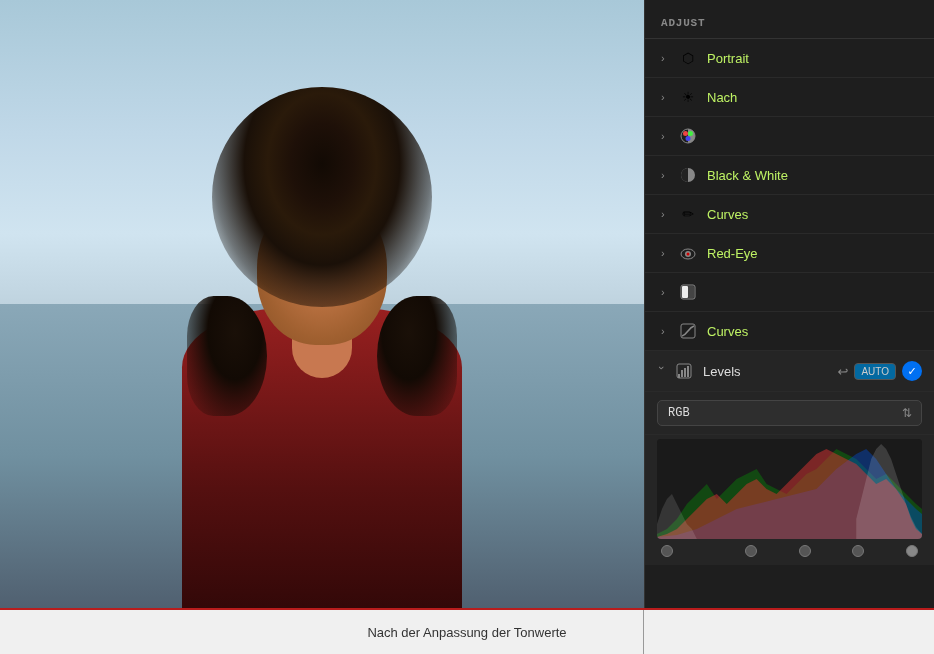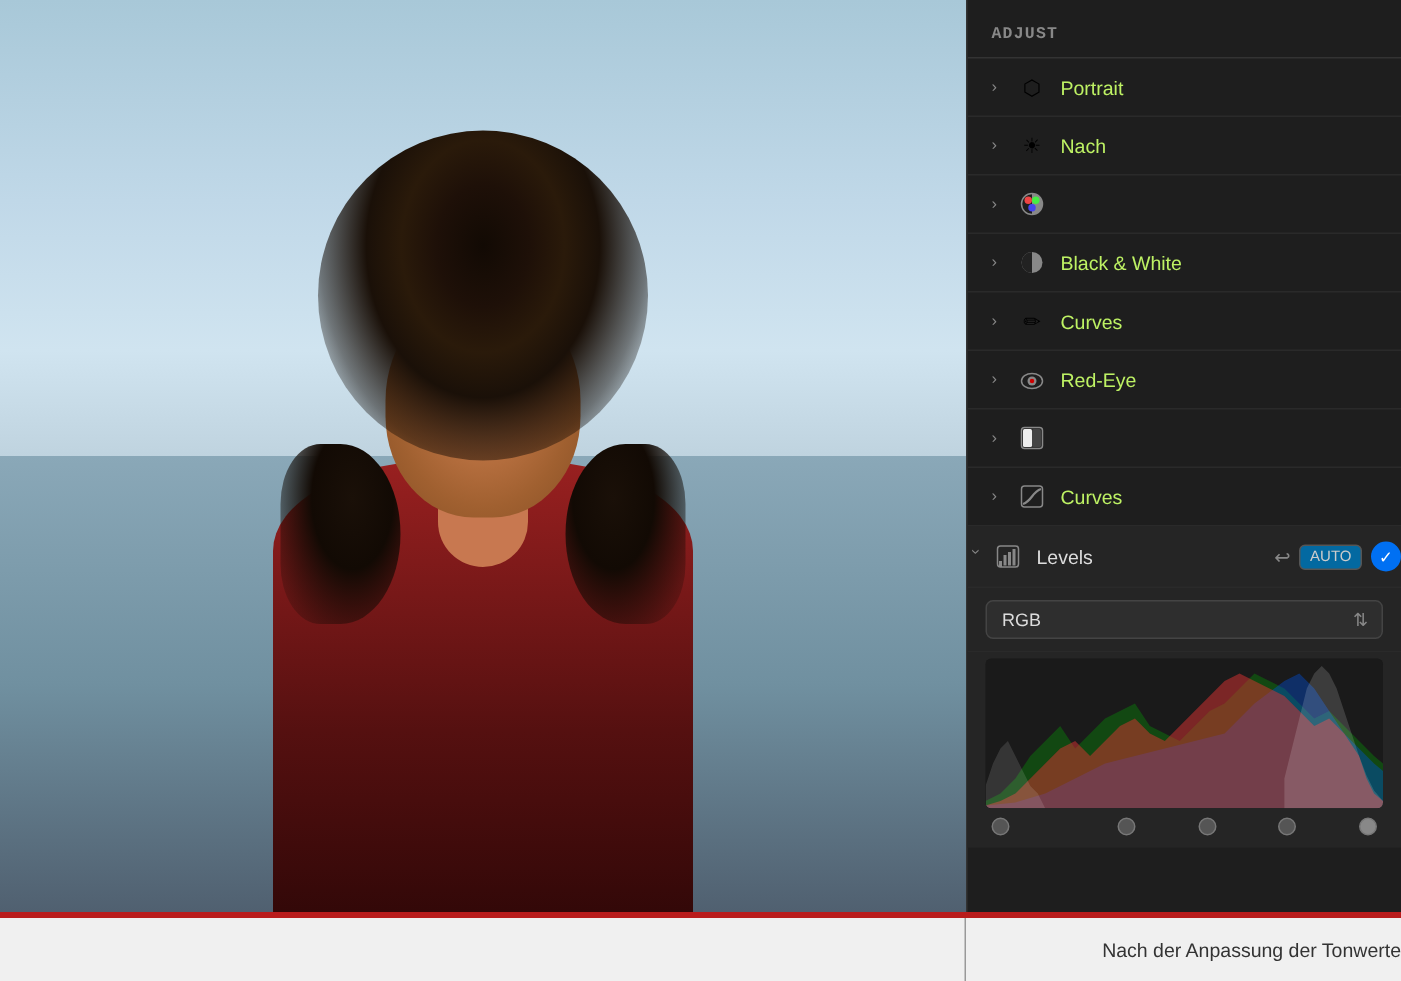--- a/index.html
+++ b/index.html
@@ -93,21 +93,21 @@
     }
 
     
     .levels-section {
       background: #252525;
     }
 
     .levels-header {
       display: flex;
       align-items: center;
-      padding: 10px 0;
+      padding: 10px 12px;
       border-bottom: 1px solid #2a2a2a;
     }
 
     .levels-header .chevron {
       color: #888;
     }
 
     .levels-icon {
       width: 18px;
       height: 18px;
@@ -169,20 +169,21 @@
     .rgb-select-wrapper select {
       width: 100%;
       background: #2e2e2e;
       border: 1px solid #444;
       border-radius: 5px;
       color: #ddd;
       font-size: 12px;
       padding: 5px 10px;
       appearance: none;
       cursor: pointer;
+      font-family: Liberation Mono, monospace;
     }
 
     .rgb-select-wrapper::after {
       content: '⇅';
       position: absolute;
       right: 10px;
       top: 50%;
       transform: translateY(-50%);
       color: #888;
       font-size: 12px;
@@ -227,22 +228,22 @@
     .hist-handle.active {
       background: #888;
     }
 
     
     .bottom-bar {
       height: 46px;
       background: #f0f0f0;
       display: flex;
       align-items: center;
-      justify-content: flex-end;
-      border-top: 4px solid #b91c1c;
+      justify-content: center;
+      border-top: 2px solid #b91c1c;
       position: relative;
     }
 
     .caption-text {
       color: #333;
       font-size: 13px;
     }
 
     .caption-line {
       position: absolute;

